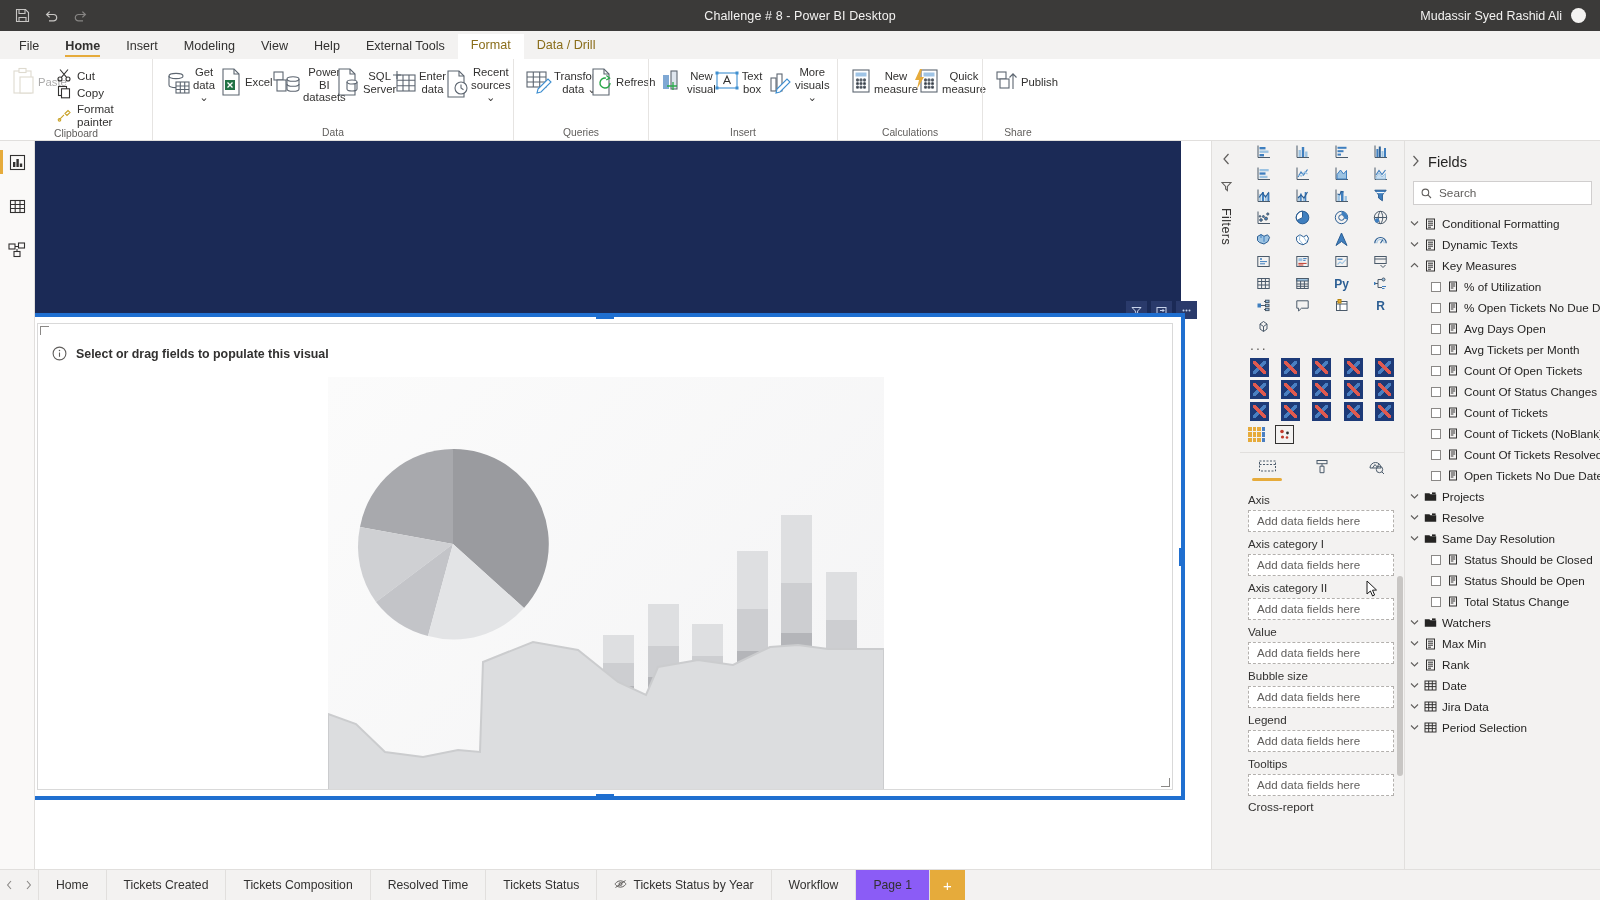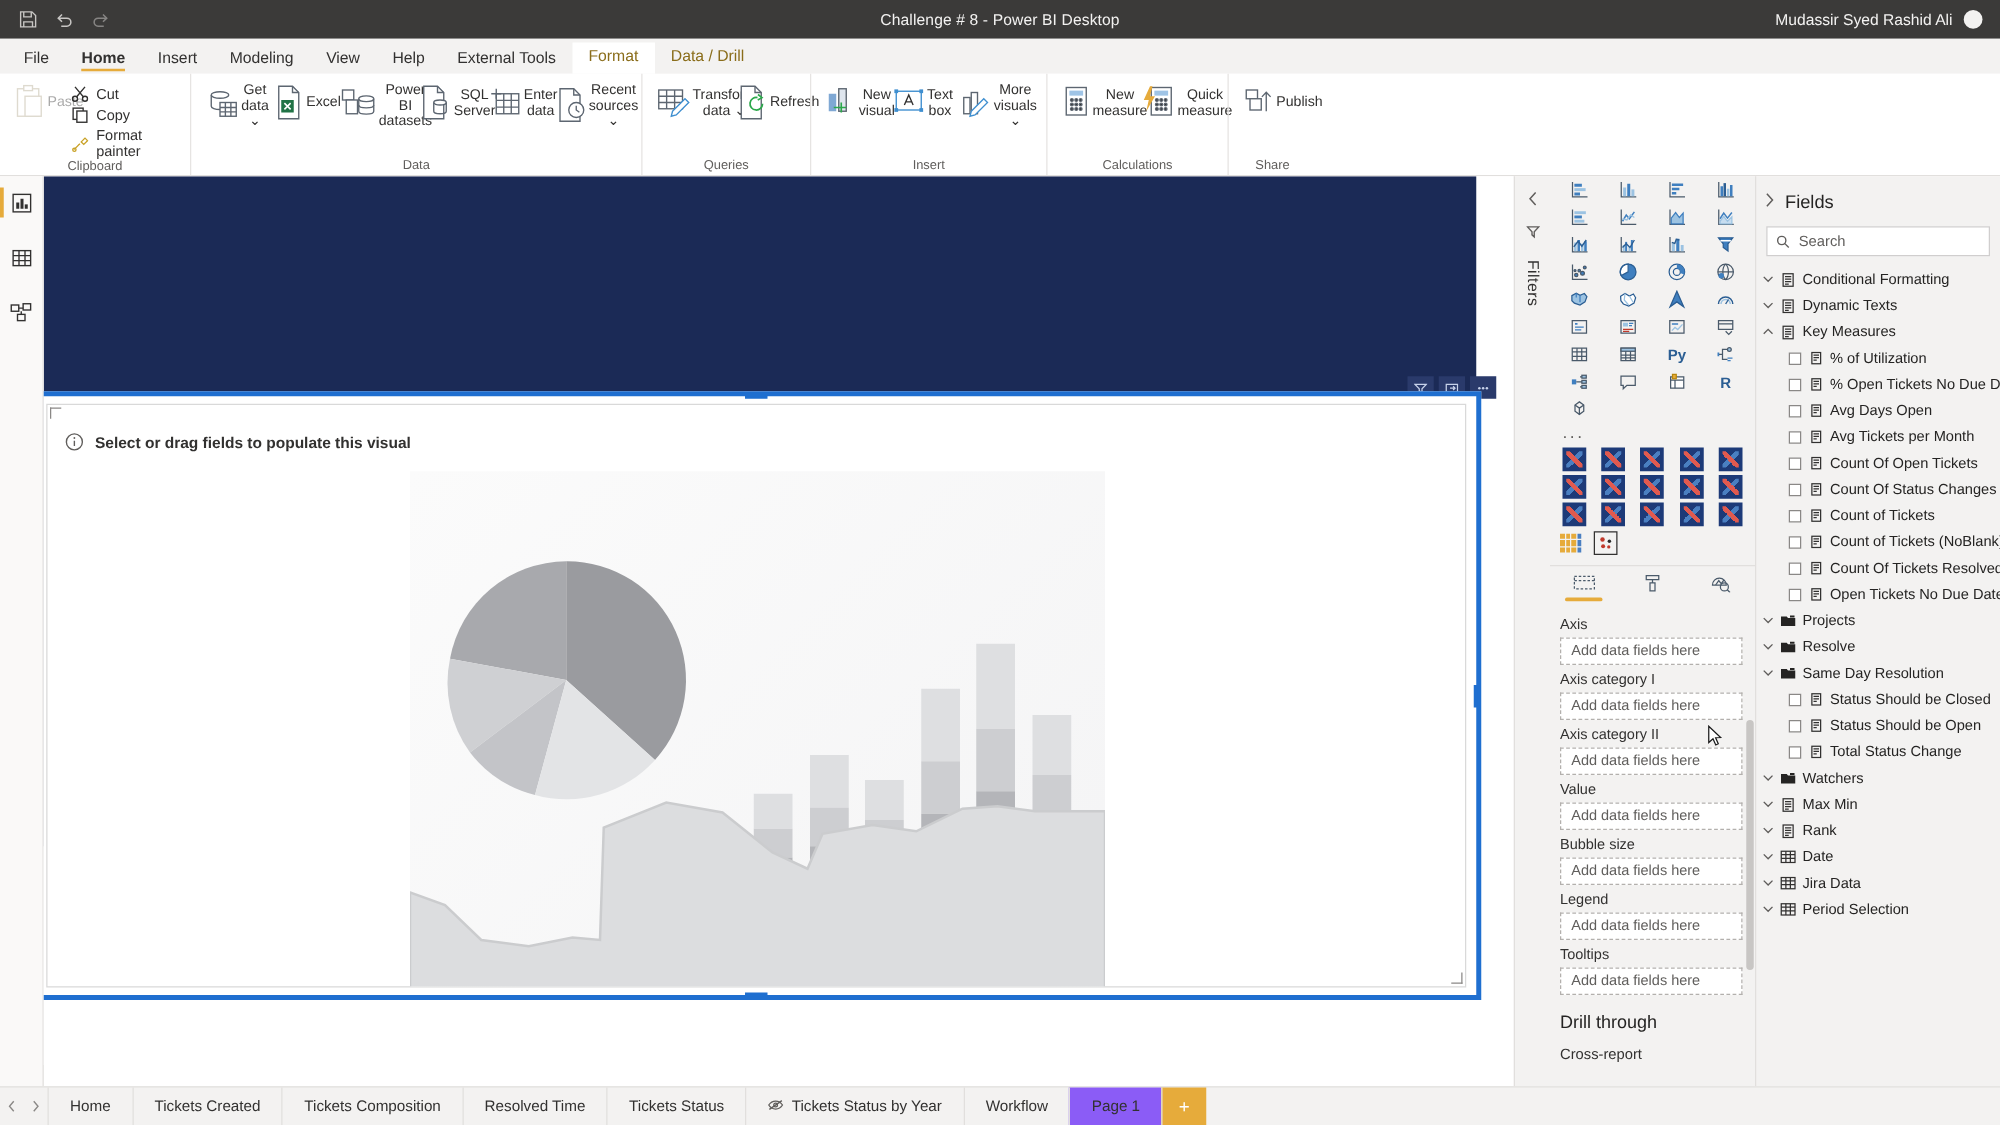--- a/index.html
+++ b/index.html
@@ -1005,21 +1005,20 @@
         <div class="well-drop">Add data fields here</div>
         <div class="well-label">Value</div>
         <div class="well-drop">Add data fields here</div>
         <div class="well-label">Bubble size</div>
         <div class="well-drop">Add data fields here</div>
         <div class="well-label">Legend</div>
         <div class="well-drop">Add data fields here</div>
         <div class="well-label">Tooltips</div>
         <div class="well-drop">Add data fields here</div>
 
-        <div class="drill-title">Drill through</div>
         <div class="drill-sub">Cross-report</div>
       </div>
     </div>
   </div>
 
   <div class="fields-pane">
     <div class="fld-head">
       <span>
         <svg width="9" height="12" viewBox="0 0 9 12" fill="none" stroke="#605e5c" stroke-width="1.2">
             <path d="M2.5 1 7 6l-4.5 5"></path>

